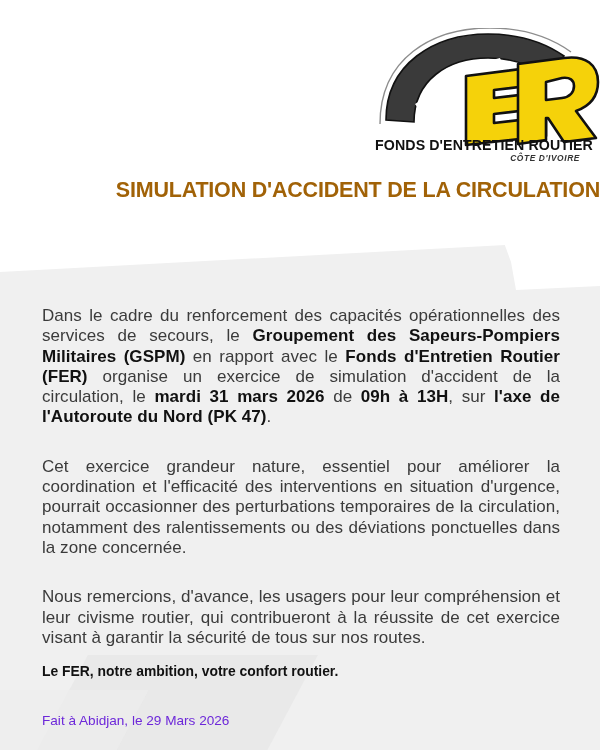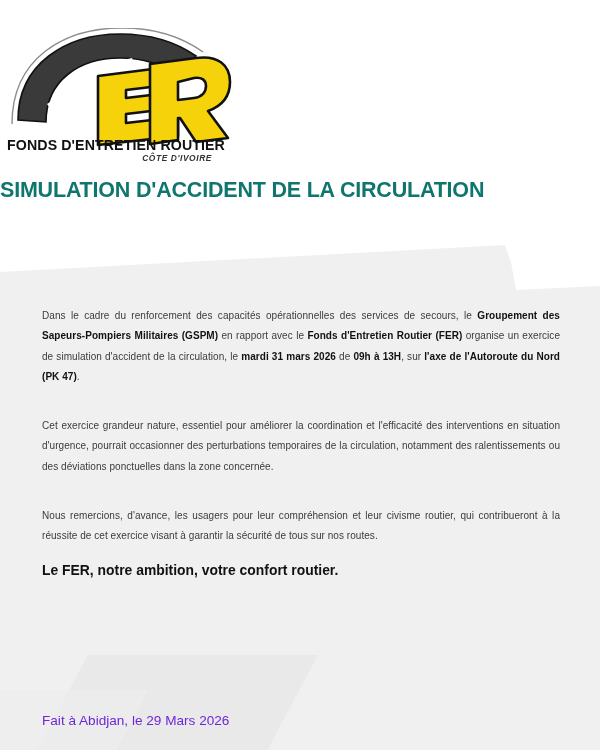--- a/index.html
+++ b/index.html
@@ -39,41 +39,41 @@
     background:#ededed;
     transform:skewX(-28deg);
     opacity:.7;
   }
   
   .content { position:relative; z-index:2; }
 
   
   .logo-wrap {
     position:absolute; left:0; top:28px; width:600px;
-    display:flex; flex-direction:column; align-items:flex-start;
+    display:flex; flex-direction:column; align-items:flex-end;
   }
   .logo-svg { display:block; }
   
   .title {
     position:absolute; left:0; top:176px; width:600px;
-    text-align:left;
+    text-align:right;
     font-weight:bold;
     font-size:21.5px;
     line-height:29px;
     letter-spacing:-0.2px;
-    color:#0f766e;
+    color:#a16207;
   }
   .title div { white-space:nowrap; }
   
   .body-block {
     position:absolute; left:42px; top:306px; width:518px;
   }
   p.para {
     text-align:justify;
-    font-size:10px;
+    font-size:17px;
     line-height:20.3px;
     color:#3b3b3b;
     margin-bottom:29px;
     letter-spacing:.05px;
   }
   p.para b { color:#111; font-weight:bold; }
   p.slogan {
     font-size:13.9px;
     font-weight:bold;
     color:#111;

